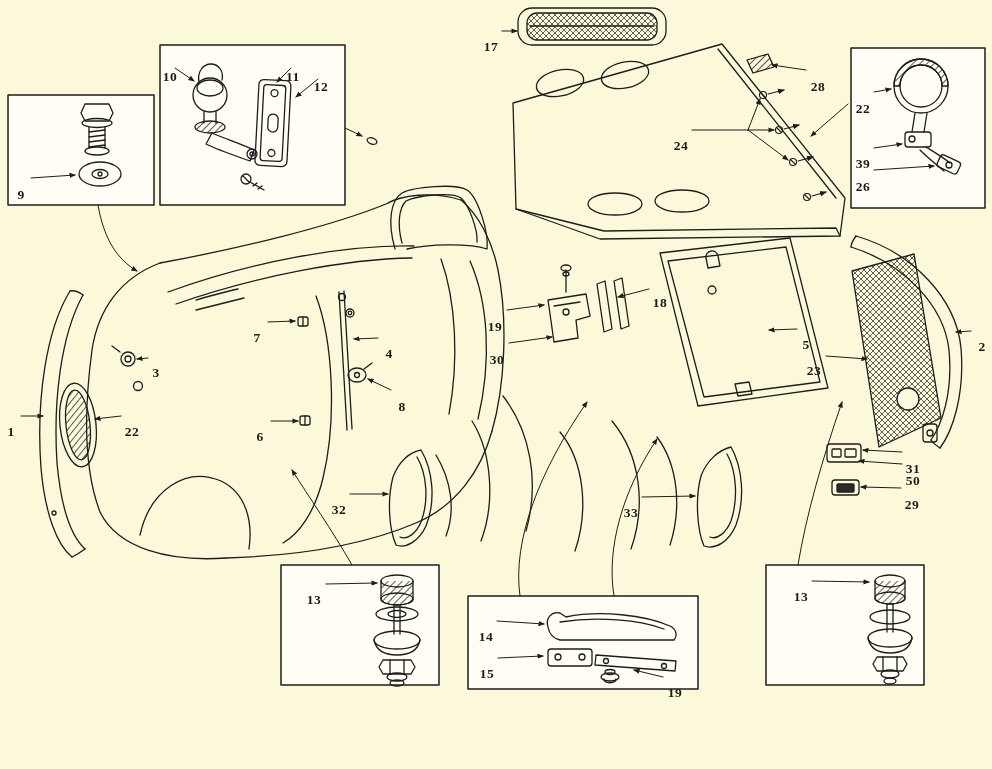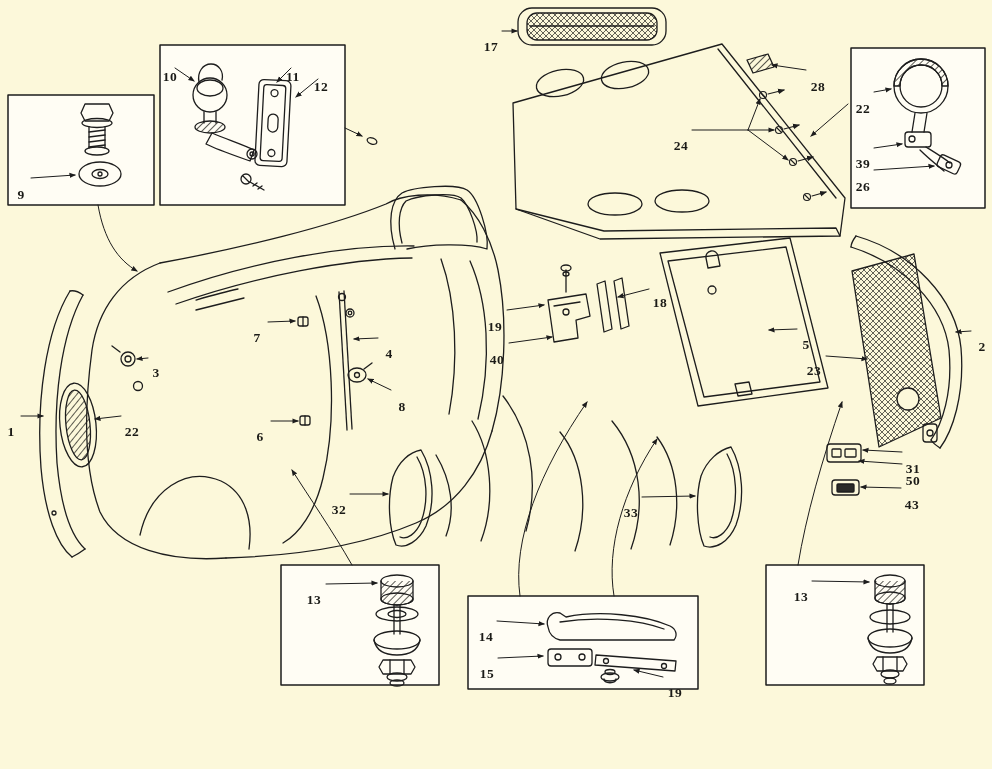--- a/index.html
+++ b/index.html
@@ -338,34 +338,34 @@
   <span class="lbl" style="left:681px;top:130px">24</span>
   <span class="lbl" style="left:863px;top:93px">22</span>
   <span class="lbl" style="left:863px;top:148px">39</span>
   <span class="lbl" style="left:863px;top:171px">26</span>
   <span class="lbl" style="left:170px;top:61px">10</span>
   <span class="lbl" style="left:293px;top:61px">11</span>
   <span class="lbl" style="left:321px;top:71px">12</span>
   <span class="lbl" style="left:21px;top:179px">9</span>
   <span class="lbl" style="left:495px;top:311px">19</span>
   <span class="lbl" style="left:660px;top:287px">18</span>
-  <span class="lbl" style="left:497px;top:344px">40</span>
+  <span class="lbl" style="left:497px;top:344px">30</span>
   <span class="lbl" style="left:806px;top:329px">5</span>
   <span class="lbl" style="left:814px;top:355px">23</span>
   <span class="lbl" style="left:982px;top:331px">2</span>
   <span class="lbl" style="left:257px;top:322px">7</span>
   <span class="lbl" style="left:389px;top:338px">4</span>
   <span class="lbl" style="left:156px;top:357px">3</span>
   <span class="lbl" style="left:402px;top:391px">8</span>
   <span class="lbl" style="left:260px;top:421px">6</span>
   <span class="lbl" style="left:11px;top:416px">1</span>
   <span class="lbl" style="left:132px;top:416px">22</span>
   <span class="lbl" style="left:913px;top:453px">31</span>
   <span class="lbl" style="left:913px;top:465px">50</span>
-  <span class="lbl" style="left:912px;top:489px">43</span>
+  <span class="lbl" style="left:912px;top:489px">29</span>
   <span class="lbl" style="left:339px;top:494px">32</span>
   <span class="lbl" style="left:631px;top:497px">33</span>
   <span class="lbl" style="left:314px;top:584px">13</span>
   <span class="lbl" style="left:801px;top:581px">13</span>
   <span class="lbl" style="left:486px;top:621px">14</span>
   <span class="lbl" style="left:487px;top:658px">15</span>
   <span class="lbl" style="left:675px;top:677px">19</span>
 </div>
 
 </div>

